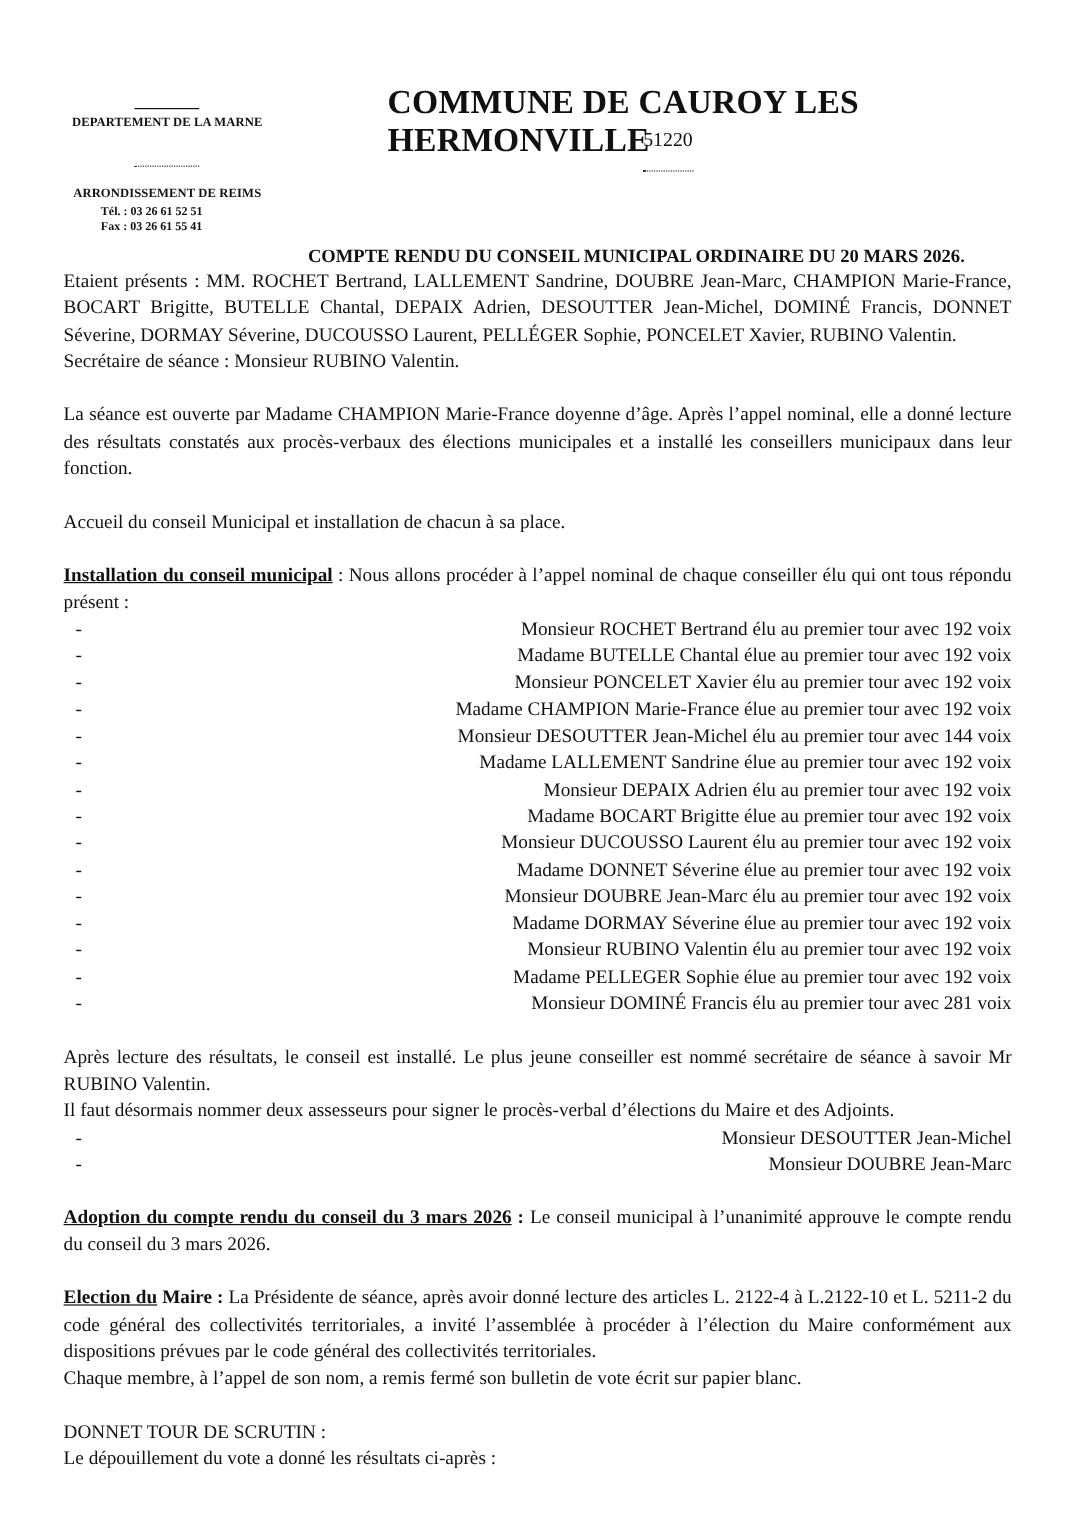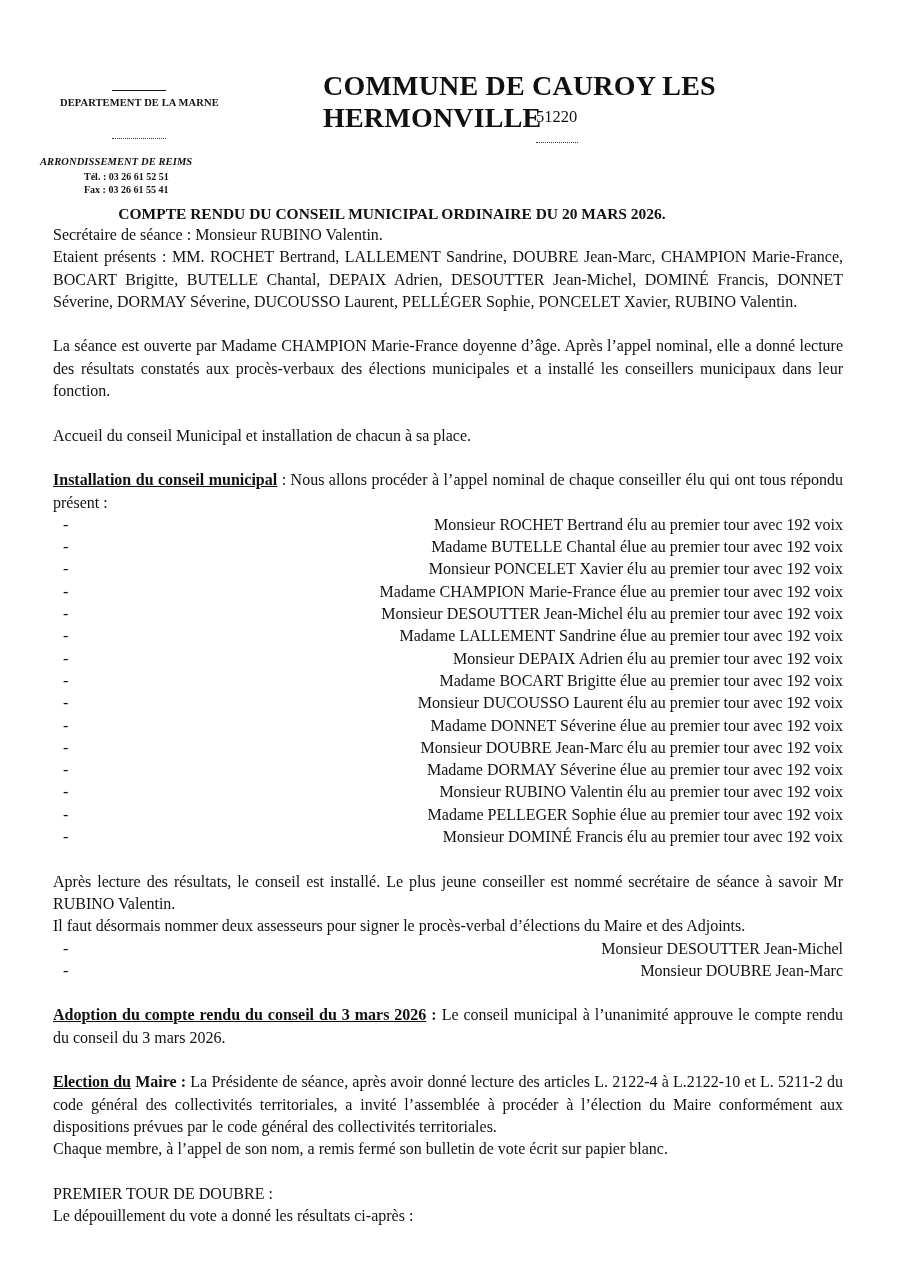--- a/index.html
+++ b/index.html
@@ -18,67 +18,67 @@
   .u { font-weight: bold; text-decoration: underline; }
   ul.dash { list-style: none; margin: 0; padding: 0; }
   ul.dash li { position: relative; padding-left: 52px; text-align: right; }
   ul.dash li::before { content: "-"; position: absolute; left: 10px; }
 </style>
 </head>
 <body>
 
 <div class="abs hdr-small" style="left:60px; top:53px;">DEPARTEMENT DE LA MARNE</div>
 <div class="hdr-rule" style="left:112px; top:90px; width:54px;"></div>
-<div class="abs hdr-small" style="left:40px; top:112px;font-style:italic;">ARRONDISSEMENT DE REIMS</div>
+<div class="abs hdr-small" style="left:61px; top:112px;">ARRONDISSEMENT DE REIMS</div>
 <div class="hdr-dotrule" style="left:112px; top:138px; width:54px;"></div>
 <div class="abs contact" style="left:84px; top:170px;">
   <div>Tél. : 03 26 61 52 51</div>
   <div>Fax : 03 26 61 55 41</div>
 </div>
 
 <div class="abs commune" style="left:323px; top:70px;">COMMUNE DE CAUROY LES HERMONVILLE</div>
 <div class="abs zip" style="left:536px; top:107px;">51220</div>
 <div class="hdr-dotrule" style="left:536px; top:142px; width:42px;"></div>
 
-<div class="abs title" style="left:0; width:784px; text-align:center; top:205px;">COMPTE RENDU DU CONSEIL MUNICIPAL ORDINAIRE DU 20 MARS 2026.</div>
+<div class="abs title" style="left:0; width:784px; text-align:right; top:205px;padding-left:20px;">COMPTE RENDU DU CONSEIL MUNICIPAL ORDINAIRE DU 20 MARS 2026.</div>
 
 <div class="body" style="top:224px;">
+  <p class="p">Etaient présents : MM. ROCHET Bertrand, LALLEMENT Sandrine, DOUBRE Jean-Marc, CHAMPION Marie-France, BOCART Brigitte, BUTELLE Chantal, DEPAIX Adrien, DESOUTTER Jean-Michel, DOMINÉ Francis, DONNET Séverine, DORMAY Séverine, DUCOUSSO Laurent, PELLÉGER Sophie, PONCELET Xavier, RUBINO Valentin.</p>
   <p class="p">Secrétaire de séance : Monsieur RUBINO Valentin.</p>
-  <p class="p">Etaient présents : MM. ROCHET Bertrand, LALLEMENT Sandrine, DOUBRE Jean-Marc, CHAMPION Marie-France, BOCART Brigitte, BUTELLE Chantal, DEPAIX Adrien, DESOUTTER Jean-Michel, DOMINÉ Francis, DONNET Séverine, DORMAY Séverine, DUCOUSSO Laurent, PELLÉGER Sophie, PONCELET Xavier, RUBINO Valentin.</p>
   <div class="gap"></div>
   <p class="p">La séance est ouverte par Madame CHAMPION Marie-France doyenne d’âge. Après l’appel nominal, elle a donné lecture des résultats constatés aux procès-verbaux des élections municipales et a installé les conseillers municipaux dans leur fonction.</p>
   <div class="gap"></div>
   <p class="p">Accueil du conseil Municipal et installation de chacun à sa place.</p>
   <div class="gap"></div>
   <p class="p"><span class="u">Installation du conseil municipal</span><span> : Nous allons procéder à l’appel nominal de chaque conseiller élu qui ont tous répondu présent :</span></p>
   <ul class="dash">
     <li>Monsieur ROCHET Bertrand élu au premier tour avec 192 voix</li>
     <li>Madame BUTELLE Chantal élue au premier tour avec 192 voix</li>
     <li>Monsieur PONCELET Xavier élu au premier tour avec 192 voix</li>
     <li>Madame CHAMPION Marie-France élue au premier tour avec 192 voix</li>
-    <li>Monsieur DESOUTTER Jean-Michel élu au premier tour avec 192 voix</li>
+    <li>Monsieur DESOUTTER Jean-Michel élu au premier tour avec 144 voix</li>
     <li>Madame LALLEMENT Sandrine élue au premier tour avec 192 voix</li>
     <li>Monsieur DEPAIX Adrien élu au premier tour avec 192 voix</li>
     <li>Madame BOCART Brigitte élue au premier tour avec 192 voix</li>
     <li>Monsieur DUCOUSSO Laurent élu au premier tour avec 192 voix</li>
     <li>Madame DONNET Séverine élue au premier tour avec 192 voix</li>
     <li>Monsieur DOUBRE Jean-Marc élu au premier tour avec 192 voix</li>
     <li>Madame DORMAY Séverine élue au premier tour avec 192 voix</li>
     <li>Monsieur RUBINO Valentin élu au premier tour avec 192 voix</li>
     <li>Madame PELLEGER Sophie élue au premier tour avec 192 voix</li>
-    <li>Monsieur DOMINÉ Francis élu au premier tour avec 192 voix</li>
+    <li>Monsieur DOMINÉ Francis élu au premier tour avec 281 voix</li>
   </ul>
   <div class="gap"></div>
   <p class="p">Après lecture des résultats, le conseil est installé. Le plus jeune conseiller est nommé secrétaire de séance à savoir Mr RUBINO Valentin.</p>
   <p class="p">Il faut désormais nommer deux assesseurs pour signer le procès-verbal d’élections du Maire et des Adjoints.</p>
   <ul class="dash">
     <li>Monsieur DESOUTTER Jean-Michel</li>
     <li>Monsieur DOUBRE Jean-Marc</li>
   </ul>
   <div class="gap"></div>
   <p class="p"><span class="u">Adoption du compte rendu du conseil du 3 mars 2026</span><b> :</b><span> Le conseil municipal à l’unanimité approuve le compte rendu du conseil du 3 mars 2026.</span></p>
   <div class="gap"></div>
   <p class="p"><span class="u">Election du</span><b> Maire :</b><span> La Présidente de séance, après avoir donné lecture des articles L. 2122-4 à L.2122-10 et L. 5211-2 du code général des collectivités territoriales, a invité l’assemblée à procéder à l’élection du Maire conformément aux dispositions prévues par le code général des collectivités territoriales.</span></p>
   <p class="p">Chaque membre, à l’appel de son nom, a remis fermé son bulletin de vote écrit sur papier blanc.</p>
   <div class="gap"></div>
-  <p class="p">PREMIER TOUR DE DOUBRE :</p>
+  <p class="p">DONNET TOUR DE SCRUTIN :</p>
   <p class="p">Le dépouillement du vote a donné les résultats ci-après :</p>
 </div>
 
 </body></html>

